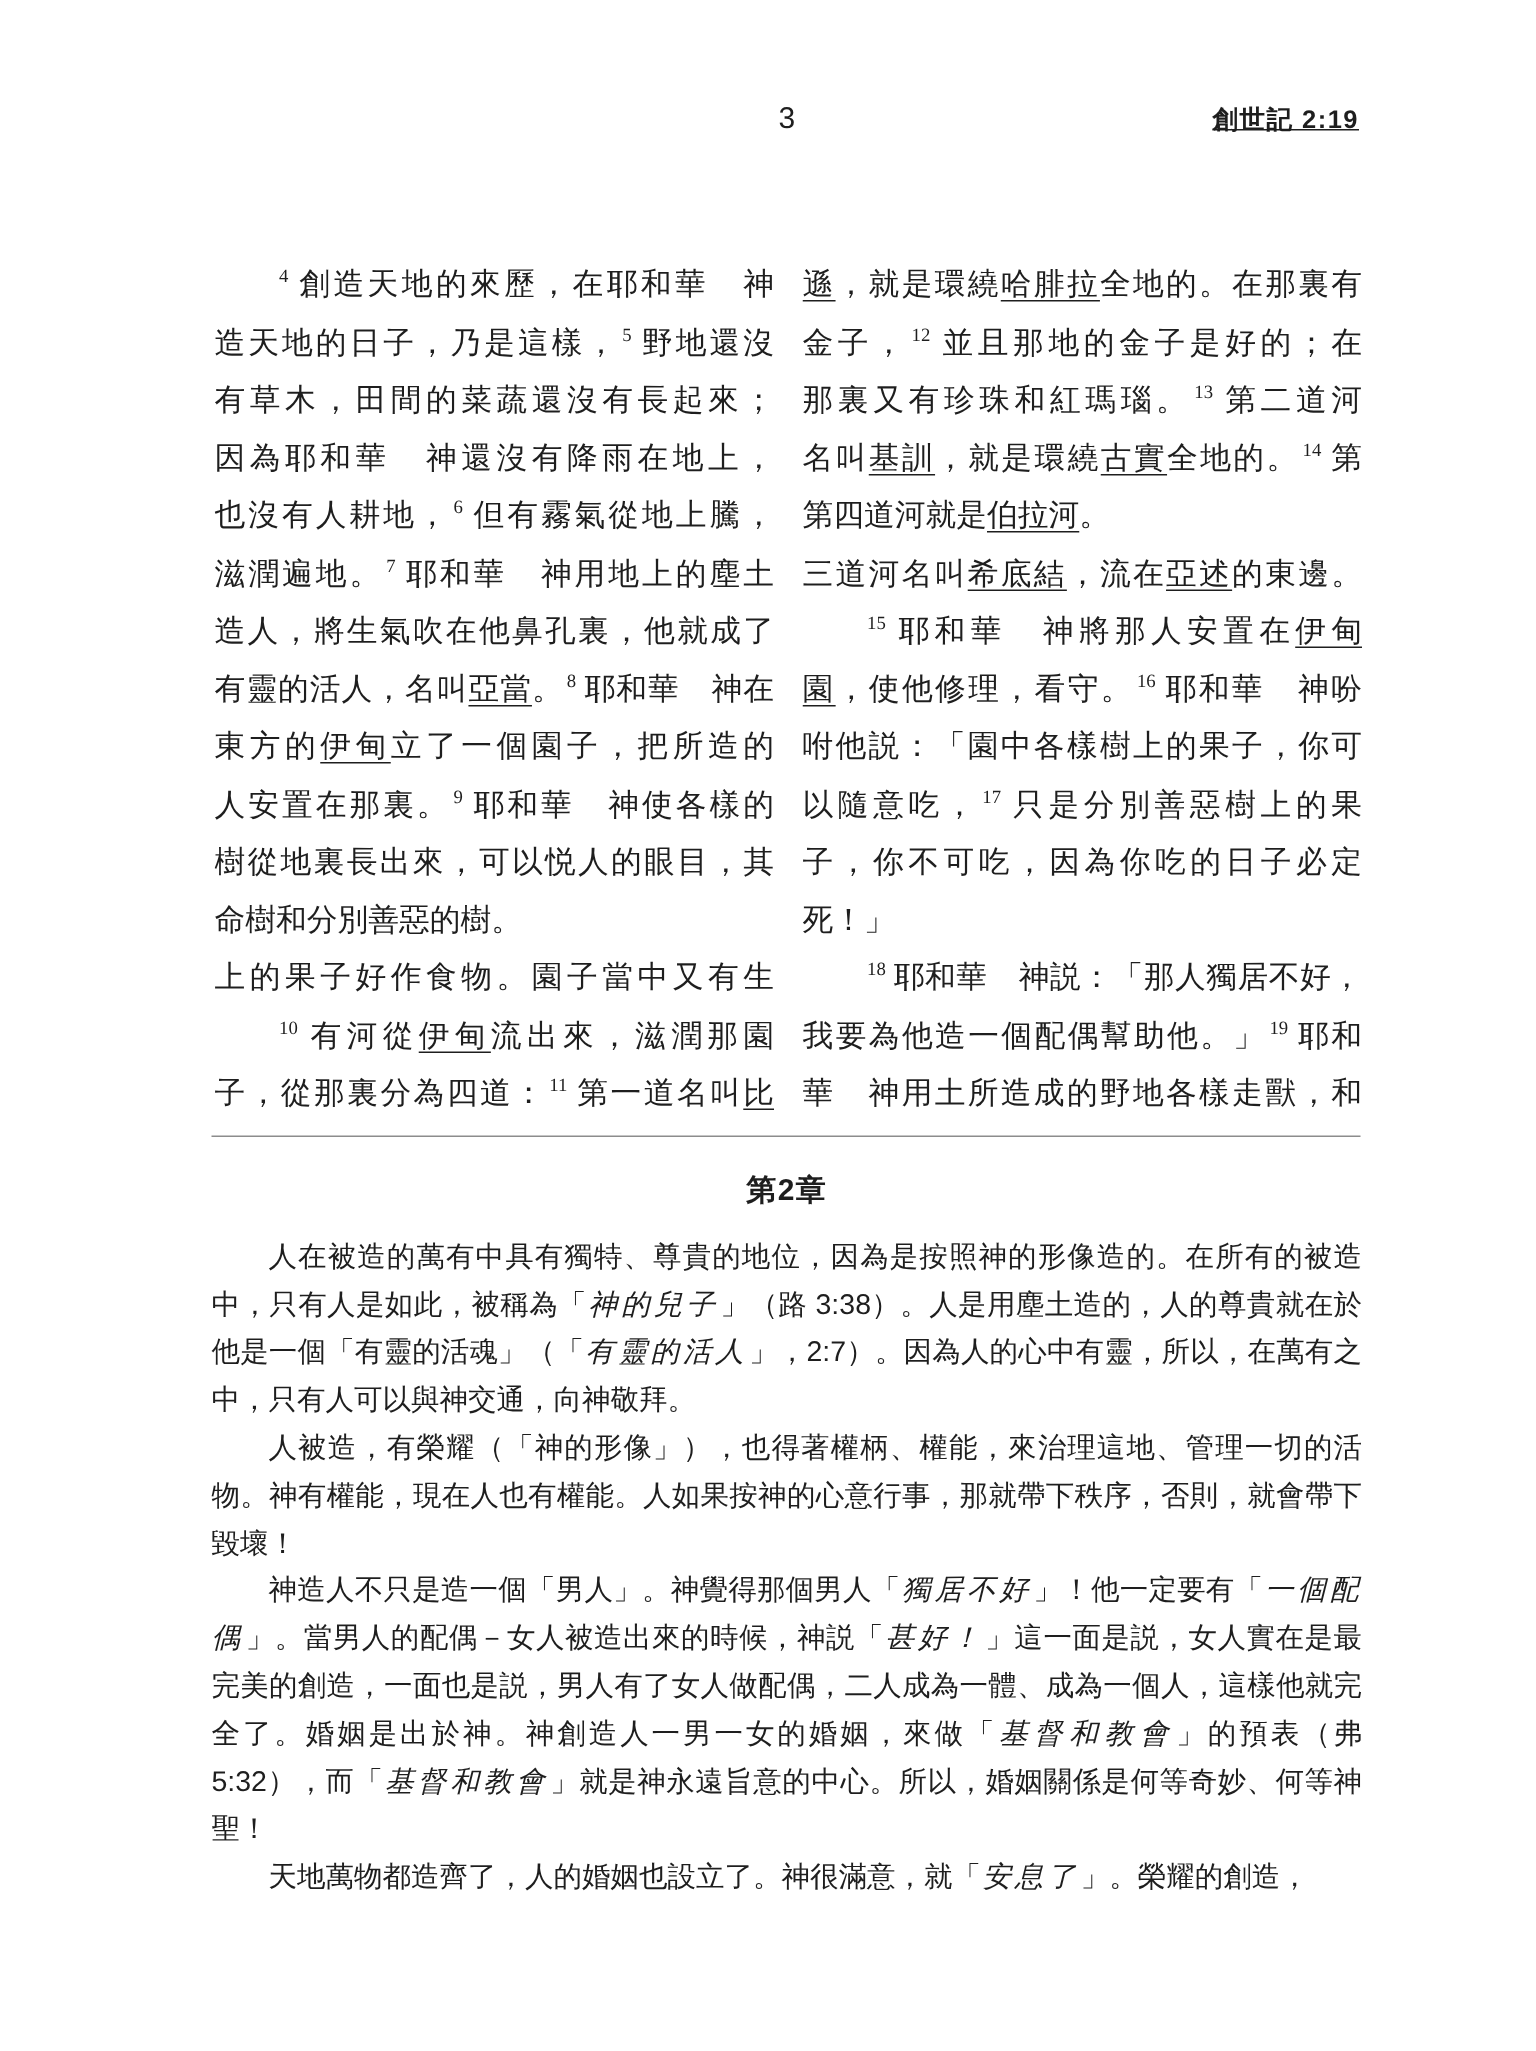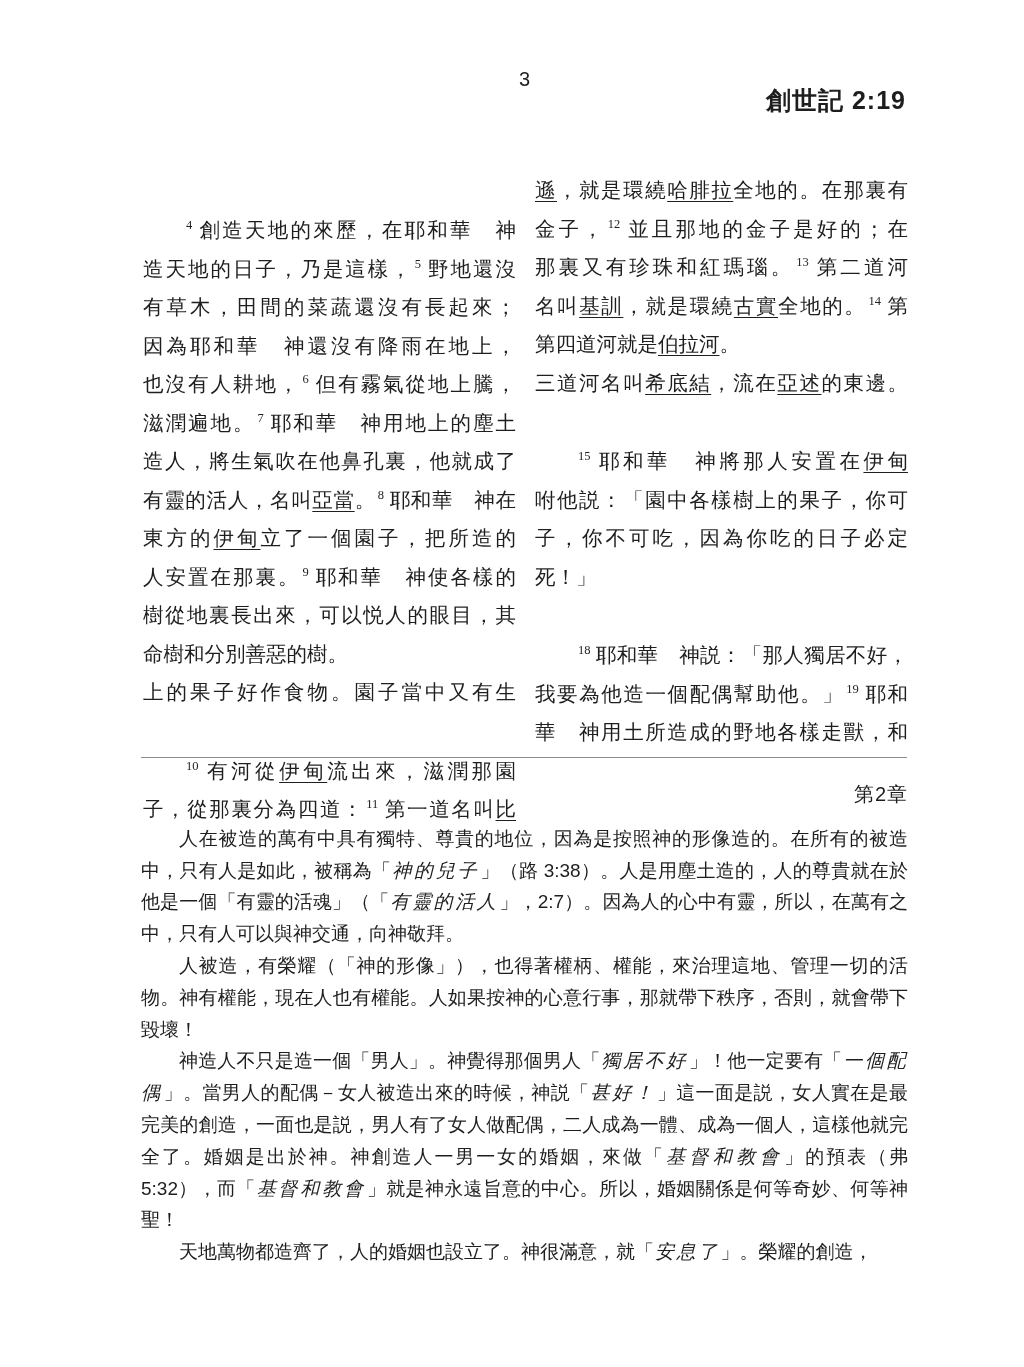--- a/index.html
+++ b/index.html
@@ -16,42 +16,43 @@
   .running-header{
     position:absolute;left:141px;top:68px;width:767px;height:26px;
   }
   .page-number{
     position:absolute;left:0;right:0;top:0;
     text-align:center;
     font-family:"Liberation Sans", sans-serif;
     font-size:20px;
   }
   .running-ref{
-    position:absolute;right:2px;top:16px;
+    position:absolute;right:2px;top:0;
     font-family:"Liberation Sans", sans-serif;
     font-weight:bold;
-    font-size:25px;
+    font-size:17px;
     letter-spacing:1px;
+    text-decoration:underline;
   }
   
   .bible{
     position:absolute;left:143px;top:171px;width:765px;
     display:flex;gap:19px;
   }
   .bcol{flex:1 1 0;min-width:0;}
   .bline{
     height:38.5px;line-height:38.5px;
     font-size:20.5px;
     text-align:justify;
     -moz-text-align-last:justify;
     text-align-last:justify;
     overflow:hidden;
     white-space:normal;
   }
-  .bline.indent{padding-left:41px;margin-top:40px;}
+  .bline.indent{padding-left:41px;}
   .bline.end{
     -moz-text-align-last:left;
     text-align-last:left;
   }
   .vn{
     display:inline-block;
     font-size:12.5px;
     line-height:1;
     vertical-align:8px;
     margin:0 5px 0 2px;
@@ -69,23 +70,23 @@
   }
   
   .commentary{
     position:absolute;left:141px;top:779px;width:767px;
     font-family:"Liberation Sans", sans-serif;
     font-size:19px;
     line-height:31.8px;
   }
   .chapter-heading{
     margin:0 0 12px 0;
-    text-align:right;
+    text-align:center;
     font-size:20px;
-    font-weight:normal;
+    font-weight:bold;
     letter-spacing:1px;
     font-family:"Liberation Sans", sans-serif;
   }
   .commentary p{
     margin:0;
     text-indent:38px;
     text-align:justify;
   }
   .kai{
     font-family:Liberation Serif, serif;
@@ -123,21 +124,23 @@
         <div class="bline"><span>子，從那裏分為四道：</span><span class="vn">11</span><span>第一道名叫</span><span class="pn">比</span></div>
       </div>
     <div class="bcol" id="col-right">
         <div class="bline"><span class="pn">遜</span><span>，就是環繞</span><span class="pn">哈腓拉</span><span>全地的。在那裏有</span></div>
         <div class="bline"><span>金子，</span><span class="vn">12</span><span>並且那地的金子是好的；在</span></div>
         <div class="bline"><span>那裏又有珍珠和紅瑪瑙。</span><span class="vn">13</span><span>第二道河</span></div>
         <div class="bline"><span>名叫</span><span class="pn">基訓</span><span>，就是環繞</span><span class="pn">古實</span><span>全地的。</span><span class="vn">14</span><span>第</span></div>
         <div class="bline end"><span>第四道河就是</span><span class="pn">伯拉河</span><span>。</span></div>
         <div class="bline"><span>三道河名叫</span><span class="pn">希底結</span><span>，流在</span><span class="pn">亞述</span><span>的東邊。</span></div>
         <div class="bline indent"><span class="vn">15</span><span>耶和華　神將那人安置在</span><span class="pn">伊甸</span></div>
+        <div class="bline"><span class="pn">園</span><span>，使他修理，看守。</span><span class="vn">16</span><span>耶和華　神吩</span></div>
         <div class="bline"><span>咐他説：「園中各樣樹上的果子，你可</span></div>
+        <div class="bline"><span>以隨意吃，</span><span class="vn">17</span><span>只是分別善惡樹上的果</span></div>
         <div class="bline"><span>子，你不可吃，因為你吃的日子必定</span></div>
         <div class="bline end"><span>死！」</span></div>
         <div class="bline indent"><span class="vn">18</span><span>耶和華　神説：「那人獨居不好，</span></div>
         <div class="bline"><span>我要為他造一個配偶幫助他。」</span><span class="vn">19</span><span>耶和</span></div>
         <div class="bline"><span>華　神用土所造成的野地各樣走獸，和</span></div>
       </div>
   </main>
 
   <hr class="divider">
 

